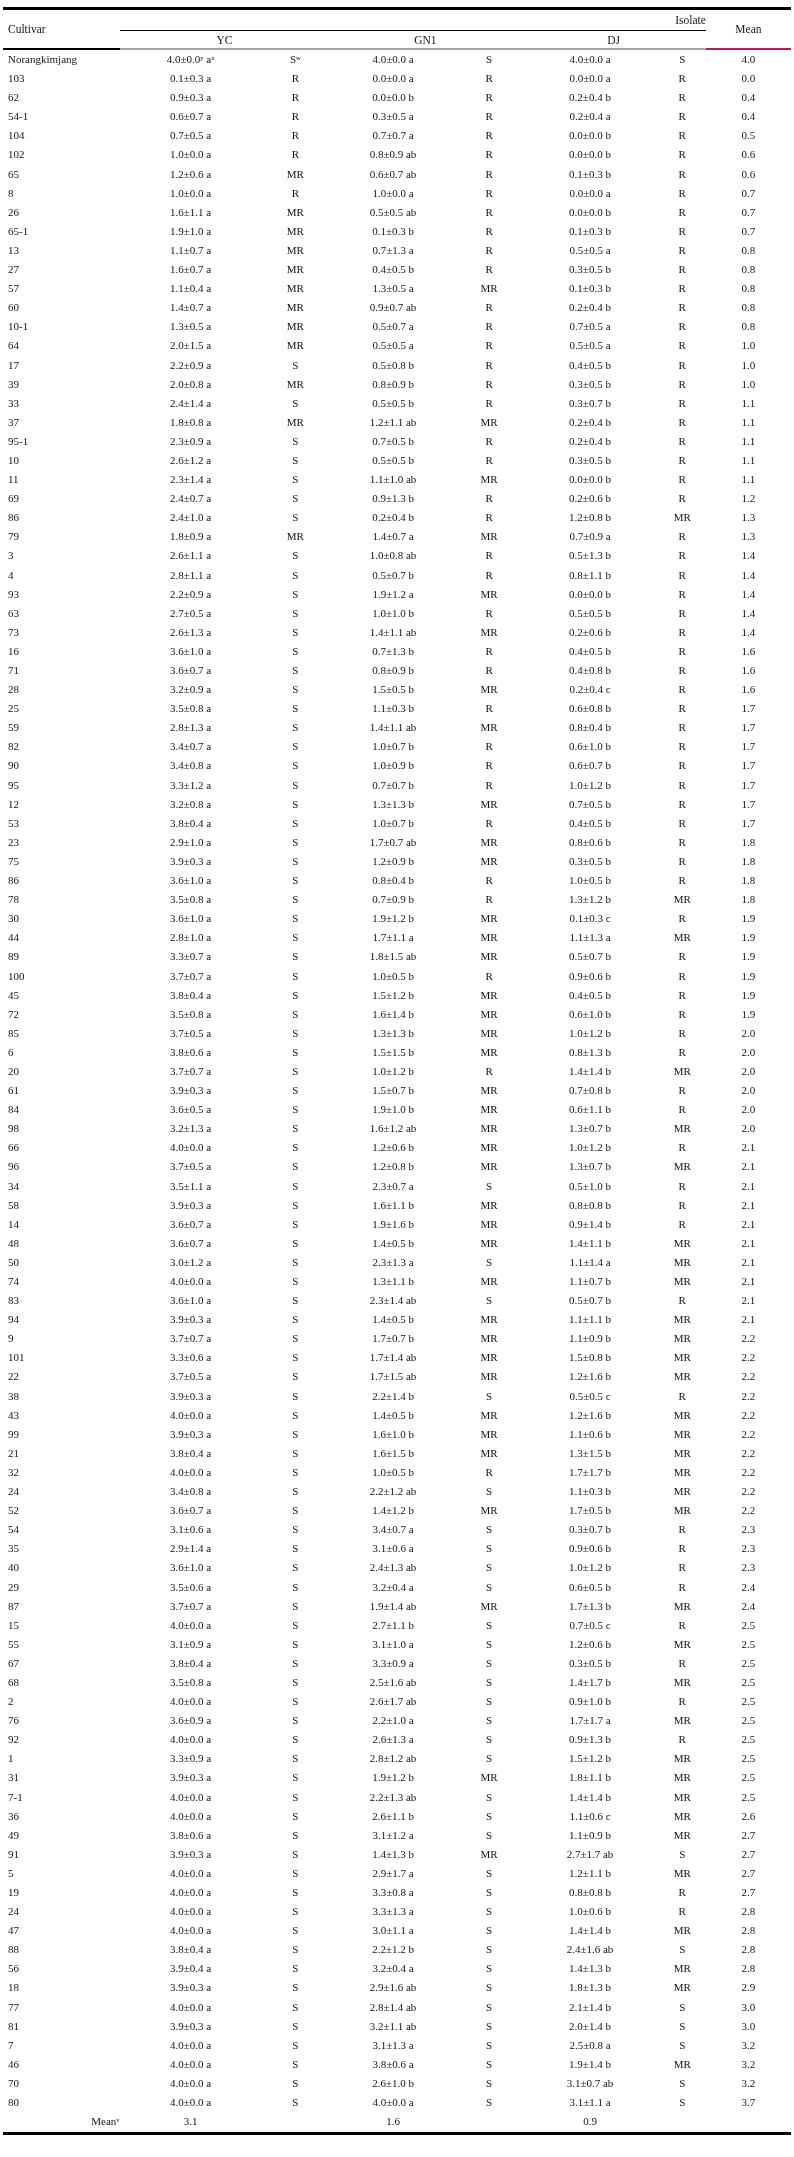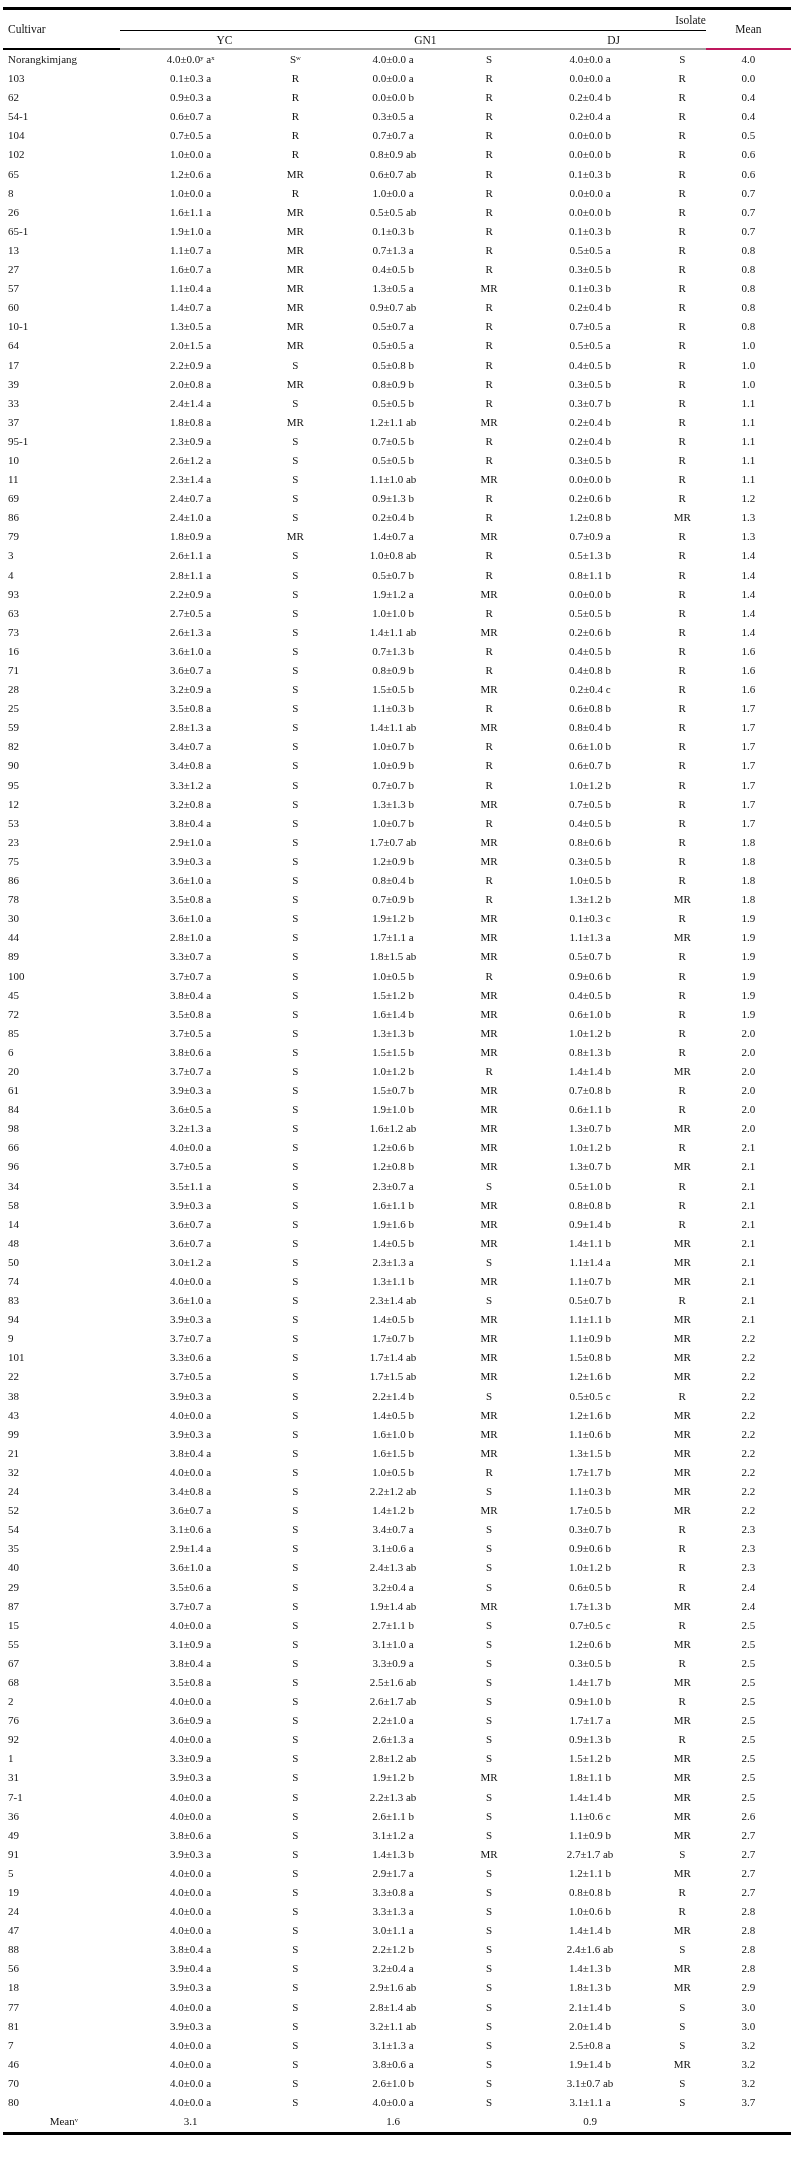--- a/index.html
+++ b/index.html
@@ -27,21 +27,21 @@
   th.cultivar-h { text-align:left; padding-left:5px; vertical-align:middle; border-bottom:2px solid #000; }
   th.mean-h { text-align:center; vertical-align:middle; border-bottom:2px solid #be185d; }
   th.isolate-h { text-align:right; border-bottom:1px solid #000; }
   th.sub-h { text-align:center; }
   tbody td, tfoot td { padding:0; height:19.1px; line-height:19.1px; white-space:nowrap; overflow:hidden; }
   td.col-cultivar { text-align:left; padding-left:5px; }
   td.col-yc, td.col-gn1, td.col-dj { text-align:center; }
   td.col-yc_rating, td.col-gn1_rating, td.col-dj_rating { text-align:center; }
   td.col-mean { text-align:center; }
   tfoot td { height:19.5px; line-height:19.5px; }
-  tfoot td.f-label { text-align:center; padding-left:5px; }
+  tfoot td.f-label { text-align:right; padding-left:5px; }
   tfoot td.f-val { text-align:center; }
 </style>
 </head>
 <body>
 
 <div class="page">
   <table class="data">
     <colgroup>
       <col class="c-cultivar">
         <col class="c-yc">

